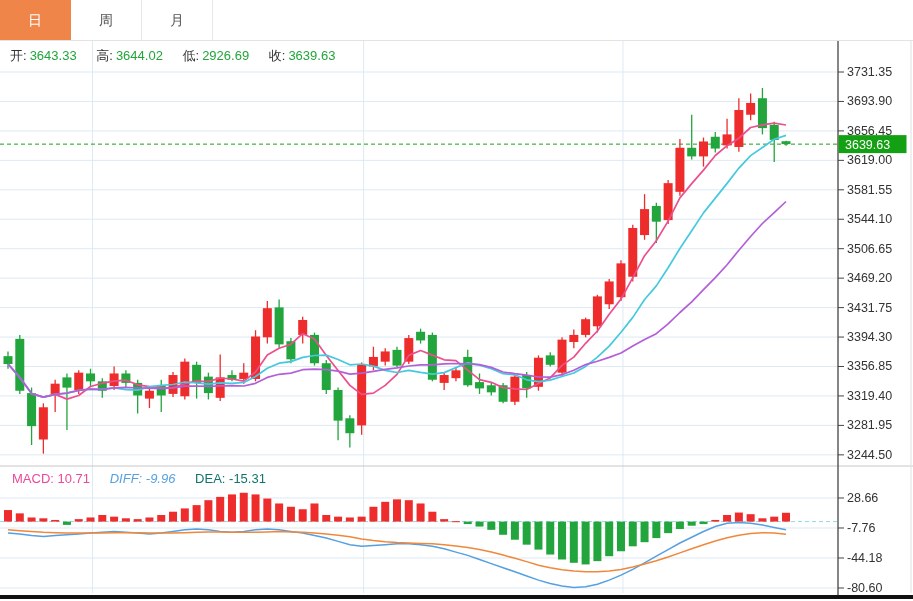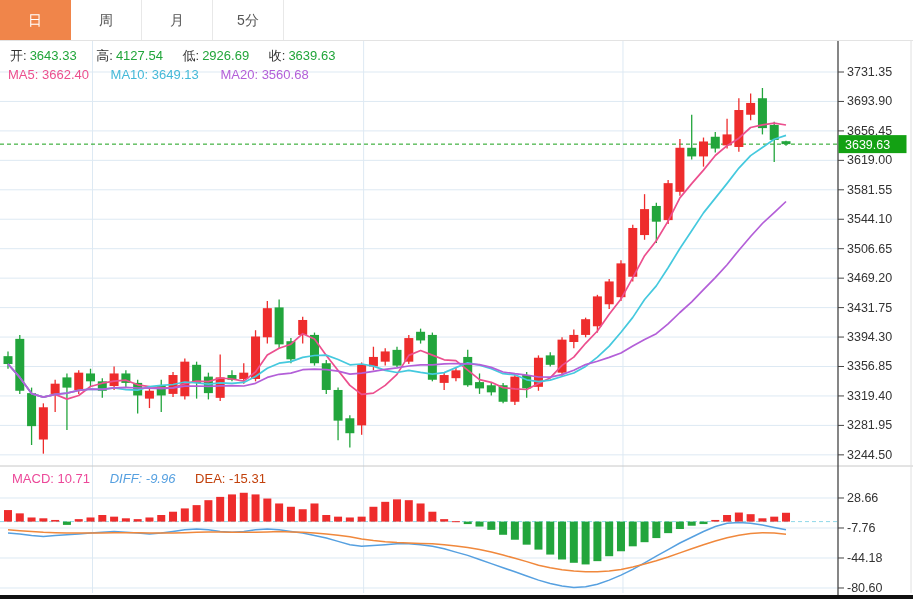--- a/index.html
+++ b/index.html
@@ -17,32 +17,31 @@
   
   .overlay{position:absolute;z-index:2;font-size:13px;white-space:nowrap;}
   #quote-row{left:10px;top:47px;color:#333;}
   #quote-row .grp{margin-right:16px;text-align:center;}
   #quote-row .val{color:#21a53a;margin-left:3px;}
   #ma-row{left:8px;top:67px;}
   #ma-row .grp{margin-right:18px;}
   #macd-row{left:12px;top:471px;}
   #macd-row .grp{margin-right:16px;}
   .c-ma5{color:#ec4f8e;} .c-ma10{color:#45b9d8;} .c-ma20{color:#b35fd8;}
-  .c-macd{color:#ec4899;} .c-diff{color:#56a0e0;font-style:italic;} .c-dea{color:#c2410c;}
+  .c-macd{color:#ec4899;} .c-diff{color:#56a0e0;font-style:italic;} .c-dea{color:#0f766e;}
 </style>
 </head>
 <body>
 
 <div id="app">
 
   <div id="tabbar">
     <div class="tab active">日</div>
     <div class="tab">周</div>
     <div class="tab">月</div>
-    <div class="tab">5分</div>
   </div>
 
   <svg id="chart-svg" width="913" height="601">
       <line x1="0" y1="72" x2="838" y2="72" stroke="#dde9f3" stroke-width="1"></line>
       <line x1="838" y1="72" x2="844" y2="72" stroke="#444444" stroke-width="1"></line>
       <text x="847" y="76" fill="#333333" font-size="12.5">3731.35</text>
       <line x1="0" y1="101.44993099999985" x2="838" y2="101.44993099999985" stroke="#dde9f3" stroke-width="1"></line>
       <line x1="838" y1="101.44993099999985" x2="844" y2="101.44993099999985" stroke="#444444" stroke-width="1"></line>
       <text x="847" y="105.44993099999985" fill="#333333" font-size="12.5">3693.90</text>
       <line x1="0" y1="130.89986200000007" x2="838" y2="130.89986200000007" stroke="#dde9f3" stroke-width="1"></line>
@@ -310,30 +309,25 @@
       <line x1="0" y1="466" x2="913" y2="466" stroke="#c8c8c8" stroke-width="1"></line>
       <line x1="838" y1="40" x2="838" y2="596" stroke="#444444" stroke-width="1.3"></line>
       <line x1="911" y1="40" x2="911" y2="593" stroke="#e0e0e0" stroke-width="1"></line>
       <rect x="0" y="595" width="913" height="4" fill="#111"></rect>
       <rect x="838.5" y="135.12677359999984" width="68" height="18" fill="#13a113"></rect>
       <text x="845" y="148.62677359999984" fill="#fff" font-size="12.5">3639.63</text>
     </svg>
 
   <div class="overlay" id="quote-row">
     <span class="grp"><span>开:</span><span class="val">3643.33</span></span>
-    <span class="grp"><span>高:</span><span class="val">4127.54</span></span>
+    <span class="grp"><span>高:</span><span class="val">3644.02</span></span>
     <span class="grp"><span>低:</span><span class="val">2926.69</span></span>
     <span class="grp"><span>收:</span><span class="val">3639.63</span></span>
   </div>
 
-  <div class="overlay" id="ma-row">
-    <span class="grp c-ma5"><span>MA5:</span> <span>3662.40</span></span>
-    <span class="grp c-ma10"><span>MA10:</span> <span>3649.13</span></span>
-    <span class="grp c-ma20"><span>MA20:</span> <span>3560.68</span></span>
-  </div>
 
   <div class="overlay" id="macd-row">
     <span class="grp c-macd"><span>MACD:</span> <span>10.71</span></span>
     <span class="grp c-diff"><span>DIFF:</span> <span>-9.96</span></span>
     <span class="grp c-dea"><span>DEA:</span> <span>-15.31</span></span>
   </div>
 
 </div>
 
 </body></html>

